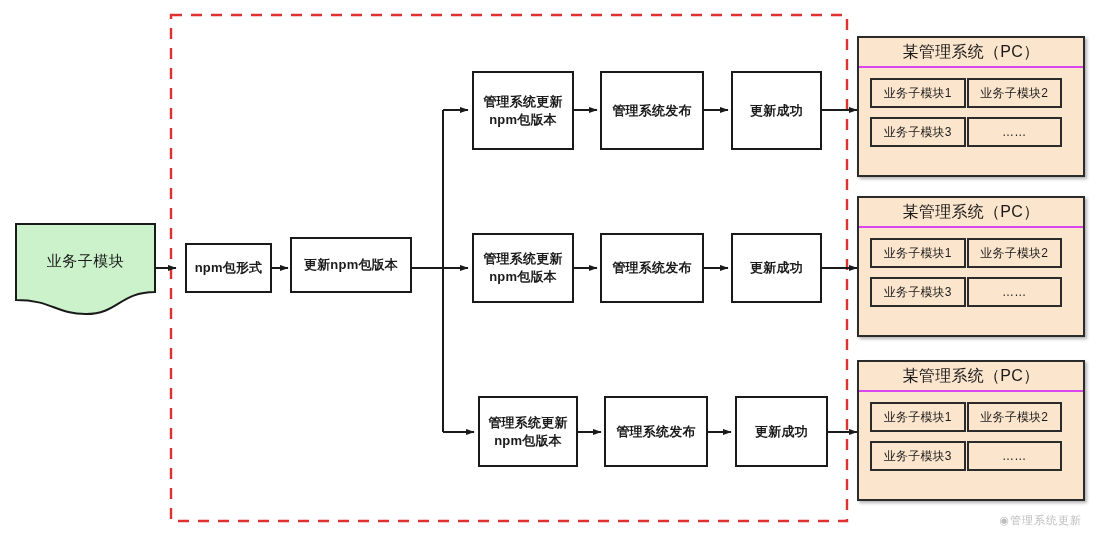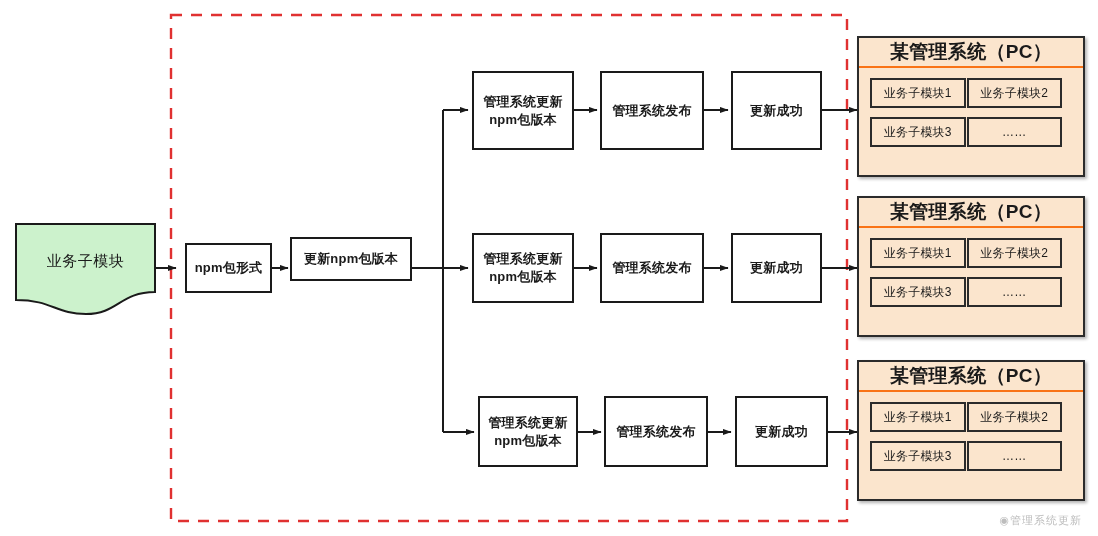--- a/index.html
+++ b/index.html
@@ -45,26 +45,26 @@
   .panel {
     position: absolute;
     box-sizing: border-box;
     border: 2px solid #2b2b2b;
     background: #fbe5cd;
     box-shadow: 2px 2px 3px rgba(0,0,0,0.30);
   }
   .panel-title {
     height: 30px;
     box-sizing: border-box;
-    border-bottom: 2px solid #f97316;
+    border-bottom: 2px solid #d946ef;
     display: flex;
     align-items: center;
     justify-content: center;
-    font-size: 19px;
-    font-weight: bold;
+    font-size: 16px;
+    font-weight: normal;
     color: #1a1a1a;
     letter-spacing: 0.3px;
   }
   .panel-body {
     box-sizing: border-box;
     padding: 10px 11px 10px 11px;
     display: flex;
     flex-wrap: wrap;
     gap: 9px 1px;
   }
@@ -147,21 +147,21 @@
     <line x1="708" y1="432" x2="731" y2="432" stroke="#1a1a1a" stroke-width="2" marker-end="url(#arrow)"></line>
     <line x1="828" y1="432" x2="857" y2="432" stroke="#1a1a1a" stroke-width="2" marker-end="url(#arrow)"></line>
   </svg>
 
   <div class="green-doc-label">业务子模块</div>
 
   <div class="node" style="left:185px; top:243px; width:87px; height:50px;">
     <span>npm包形式</span>
   </div>
 
-  <div class="node" style="left:290px; top:237px; width:122px; height:44px;">
+  <div class="node" style="left:290px; top:237px; width:122px; height:56px;">
     <span>更新npm包版本</span>
   </div>
 
   <div class="node node-2line" style="left:472px; top:71px; width:102px; height:79px;">
     <span>管理系统更新</span>
     <span>npm包版本</span>
   </div>
   <div class="node" style="left:600px; top:71px; width:104px; height:79px;">
     <span>管理系统发布</span>
   </div>

